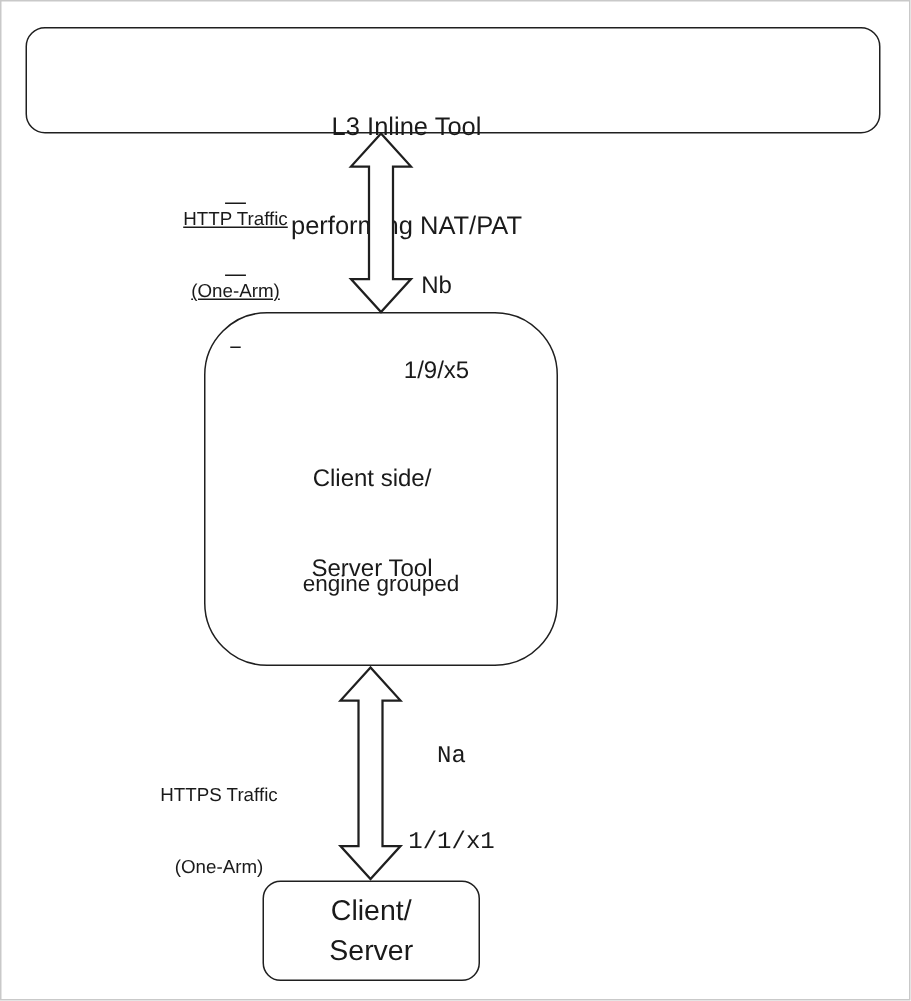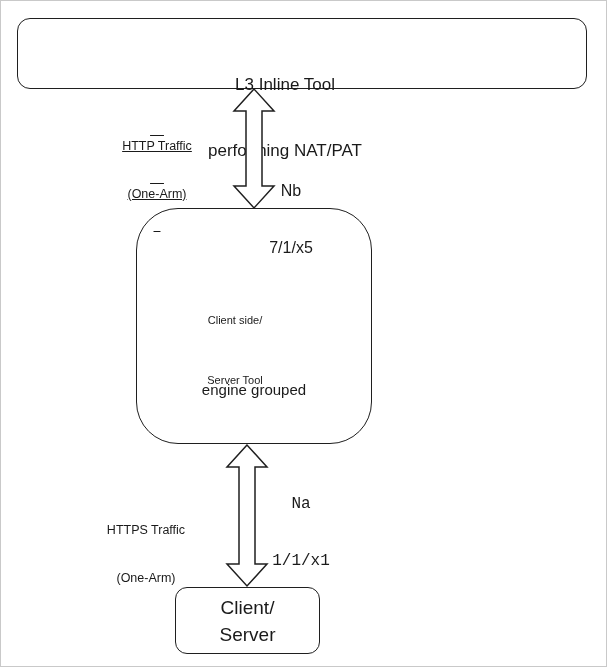--- a/index.html
+++ b/index.html
@@ -40,26 +40,26 @@
     align-items: center;
     justify-content: center;
   }
   .lbl {
     position: absolute;
     text-align: center;
     white-space: pre;
     color: #1a1a1a;
   }
   .tool-label {
-    left: 18px; top: 29px; width: 532px;
+    left: 4px; top: 29px; width: 532px;
     font-size: 17px; line-height: 22px;
   }
   .engine-label-1 {
-    left: 134px; top: 269px; width: 200px;
-    font-size: 11px; line-height: 20px;
+    left: 147px; top: 269px; width: 200px;
+    font-size: 16px; line-height: 20px;
   }
   .engine-label-2 {
     left: 153px; top: 339px; width: 200px;
     font-size: 15px; line-height: 20px;
   }
   .client-label {
     position: static;
     text-align: center;
     font-size: 19px; line-height: 27px;
     color: #1a1a1a;
@@ -118,21 +118,21 @@
     <polygon points="253,88 233,110 245,110 245,185 233,185 253,207 273,185 261,185 261,110 273,110"></polygon>
     <polygon points="246,444 226,466 238,466 238,563 226,563 246,585 266,563 254,563 254,466 266,466"></polygon>
   </svg>
 
   <div class="lbl traffic-label traffic-top">
     <div>HTTP Traffic</div>
     <div>(One-Arm)</div>
   </div>
   <div class="lbl port-label port-top">
     <div>Nb</div>
-    <div>7/1/x5</div>
+    <div>1/9/x5</div>
   </div>
 
   <div class="lbl traffic-label traffic-bottom">
     <div>HTTPS Traffic</div>
     <div>(One-Arm)</div>
   </div>
   <div class="lbl port-label port-bottom">
     <div>Na</div>
     <div>1/1/x1</div>
   </div>

